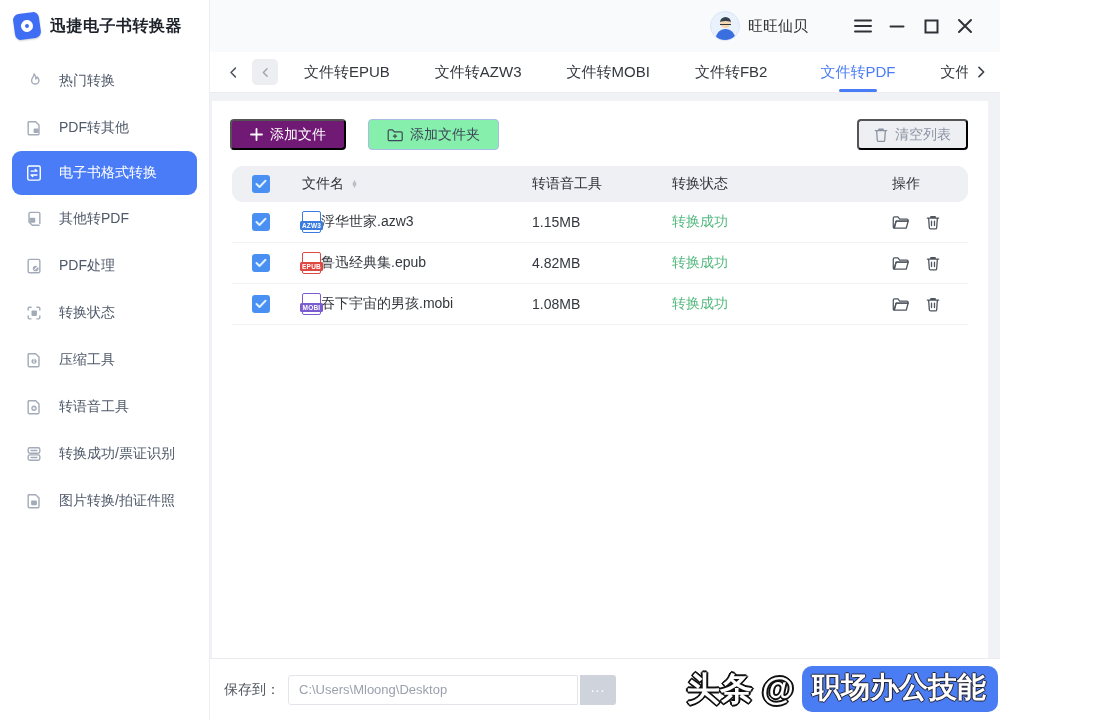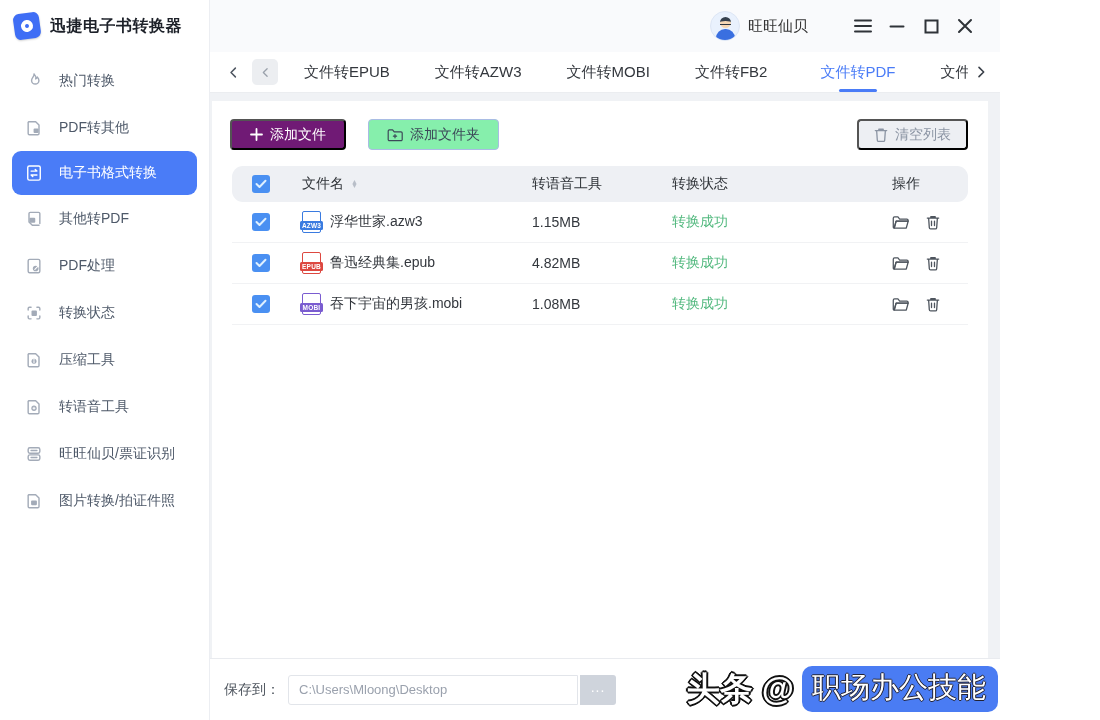--- a/index.html
+++ b/index.html
@@ -77,21 +77,21 @@
   .tbl { margin:0 20px; font-size:14px; }
   .trow { display:grid; grid-template-columns:50px 1fr 140px 220px 76px; align-items:center;
     padding-left:20px; }
   .thead { background:#eef0f4; height:36px; color:#2f3338;border-radius:11px; }
   .tr { height:41px; border-bottom:1px solid #f1f2f4; color:#33373d; }
   .cb { width:18px; height:18px; background:#4a90f2; border-radius:3px; display:flex;
     align-items:center; justify-content:center; cursor:pointer; }
   .cb svg { display:block; }
   .name-h { display:flex; align-items:center; gap:7px; }
   .sort { display:flex; flex-direction:column; line-height:4px; color:#b8bec8; font-size:7px; cursor:pointer; }
-  .name-cell { display:flex; align-items:center; gap:9px; min-width:0; }
+  .name-cell { display:flex; align-items:center; min-width:0; }
   .file-icon { width:19px; height:22px; background:#fff; border:1.5px solid #888; border-radius:2px;
     position:relative; flex:0 0 19px; }
   .file-label { position:absolute; left:-3px; right:-3px; top:9px; height:9px; border-radius:1.5px;
     color:#fff; font-size:6.5px; font-weight:bold; display:flex; align-items:center;
     justify-content:center; letter-spacing:.2px; }
   .status { color:#53b97f; }
   .acts { display:flex; align-items:center; gap:17px; color:#4e555e; }
   .act { cursor:pointer; display:flex; }
   .act svg { display:block; }
 
@@ -105,21 +105,21 @@
   .browse-btn { width:36px; height:30px; background:#cfd4dc; border:none; border-radius:0 3px 3px 0;
     color:#fff; font-size:14px; letter-spacing:1px; cursor:pointer; margin-left:2px;
     display:flex; align-items:center; justify-content:center; padding-bottom:6px; }
 
   
   .watermark { position:absolute; right:2px; bottom:8px; display:flex; align-items:center; gap:8px;
     pointer-events:none; }
   .wm-prefix { font-size:33px; font-weight:bold; color:#fff;
     text-shadow:-2px 0 #111,2px 0 #111,0 -2px #111,0 2px #111,-1px -1px #111,1px 1px #111,-1px 1px #111,1px -1px #111; }
   .wm-badge { background:#4a7cf3; border-radius:10px; padding:2px 12px 4px 10px; font-size:29px;
-    font-weight:normal; color:#fff;
+    font-weight:bold; color:#fff;
     text-shadow:-1px 0 #223,1px 0 #223,0 -1px #223,0 1px #223; }
 </style>
 </head>
 <body>
 
 <div class="window">
 
   <aside class="sidebar">
     <div class="logo-row">
       <span class="logo-icon"></span>
@@ -202,21 +202,21 @@
         <span>转语音工具</span>
       </div>
       <div class="nav-item">
         <span class="nicon">
           <svg viewBox="0 0 24 24" fill="none" stroke="currentColor" stroke-width="1.7" stroke-linecap="round" stroke-linejoin="round">
               <rect x="5" y="4.5" width="14" height="6.5" rx="2"></rect>
               <rect x="5" y="13" width="14" height="6.5" rx="2"></rect>
               <path d="M8.5 7.7h7M8.5 16.2h7"></path>
             </svg>
         </span>
-        <span>旺旺仙贝/票证识别</span>
+        <span>转换成功/票证识别</span>
       </div>
       <div class="nav-item">
         <span class="nicon">
           <svg viewBox="0 0 24 24" fill="none" stroke="currentColor" stroke-width="1.7" stroke-linecap="round" stroke-linejoin="round">
               <path d="M6 4.5h8l4 4v10a1.5 1.5 0 0 1-1.5 1.5h-10A1.5 1.5 0 0 1 5 18.5v-12A1.5 1.5 0 0 1 6 4.5z"></path>
               <rect x="8.5" y="11.5" width="7" height="5.5" rx="1" fill="currentColor" stroke="none"></rect>
             </svg>
         </span>
         <span>图片转换/拍证件照</span>
       </div>

